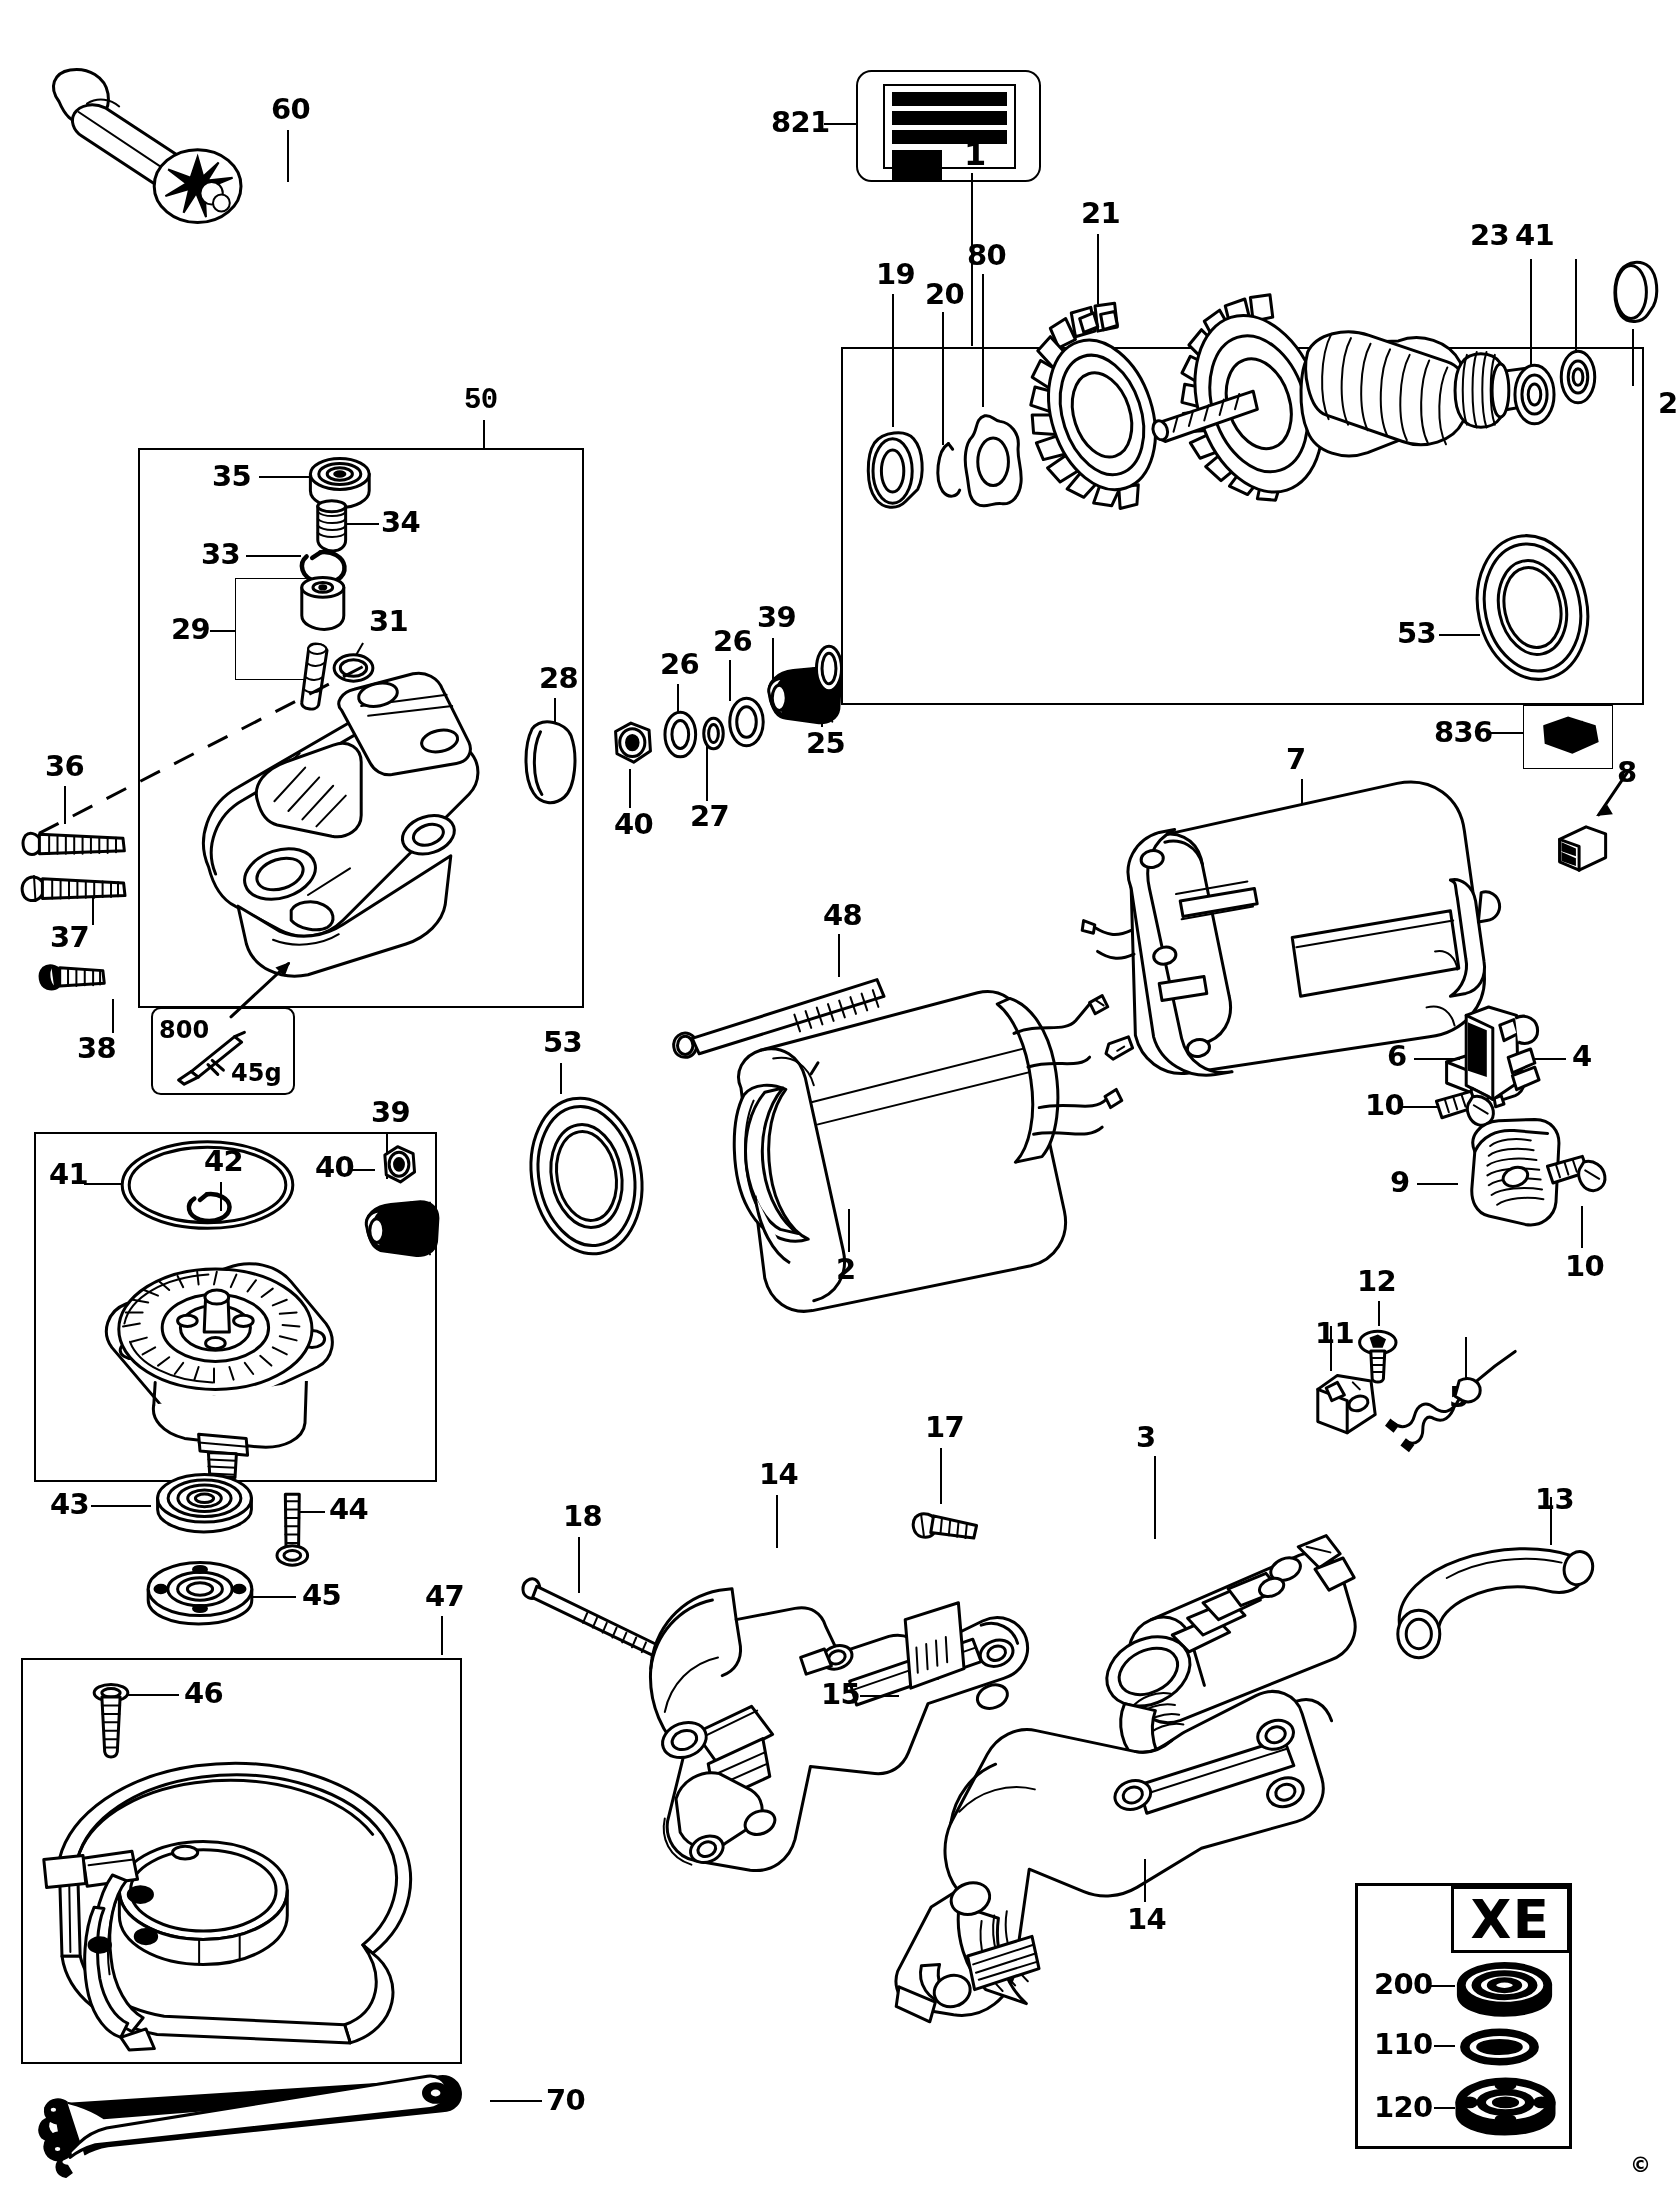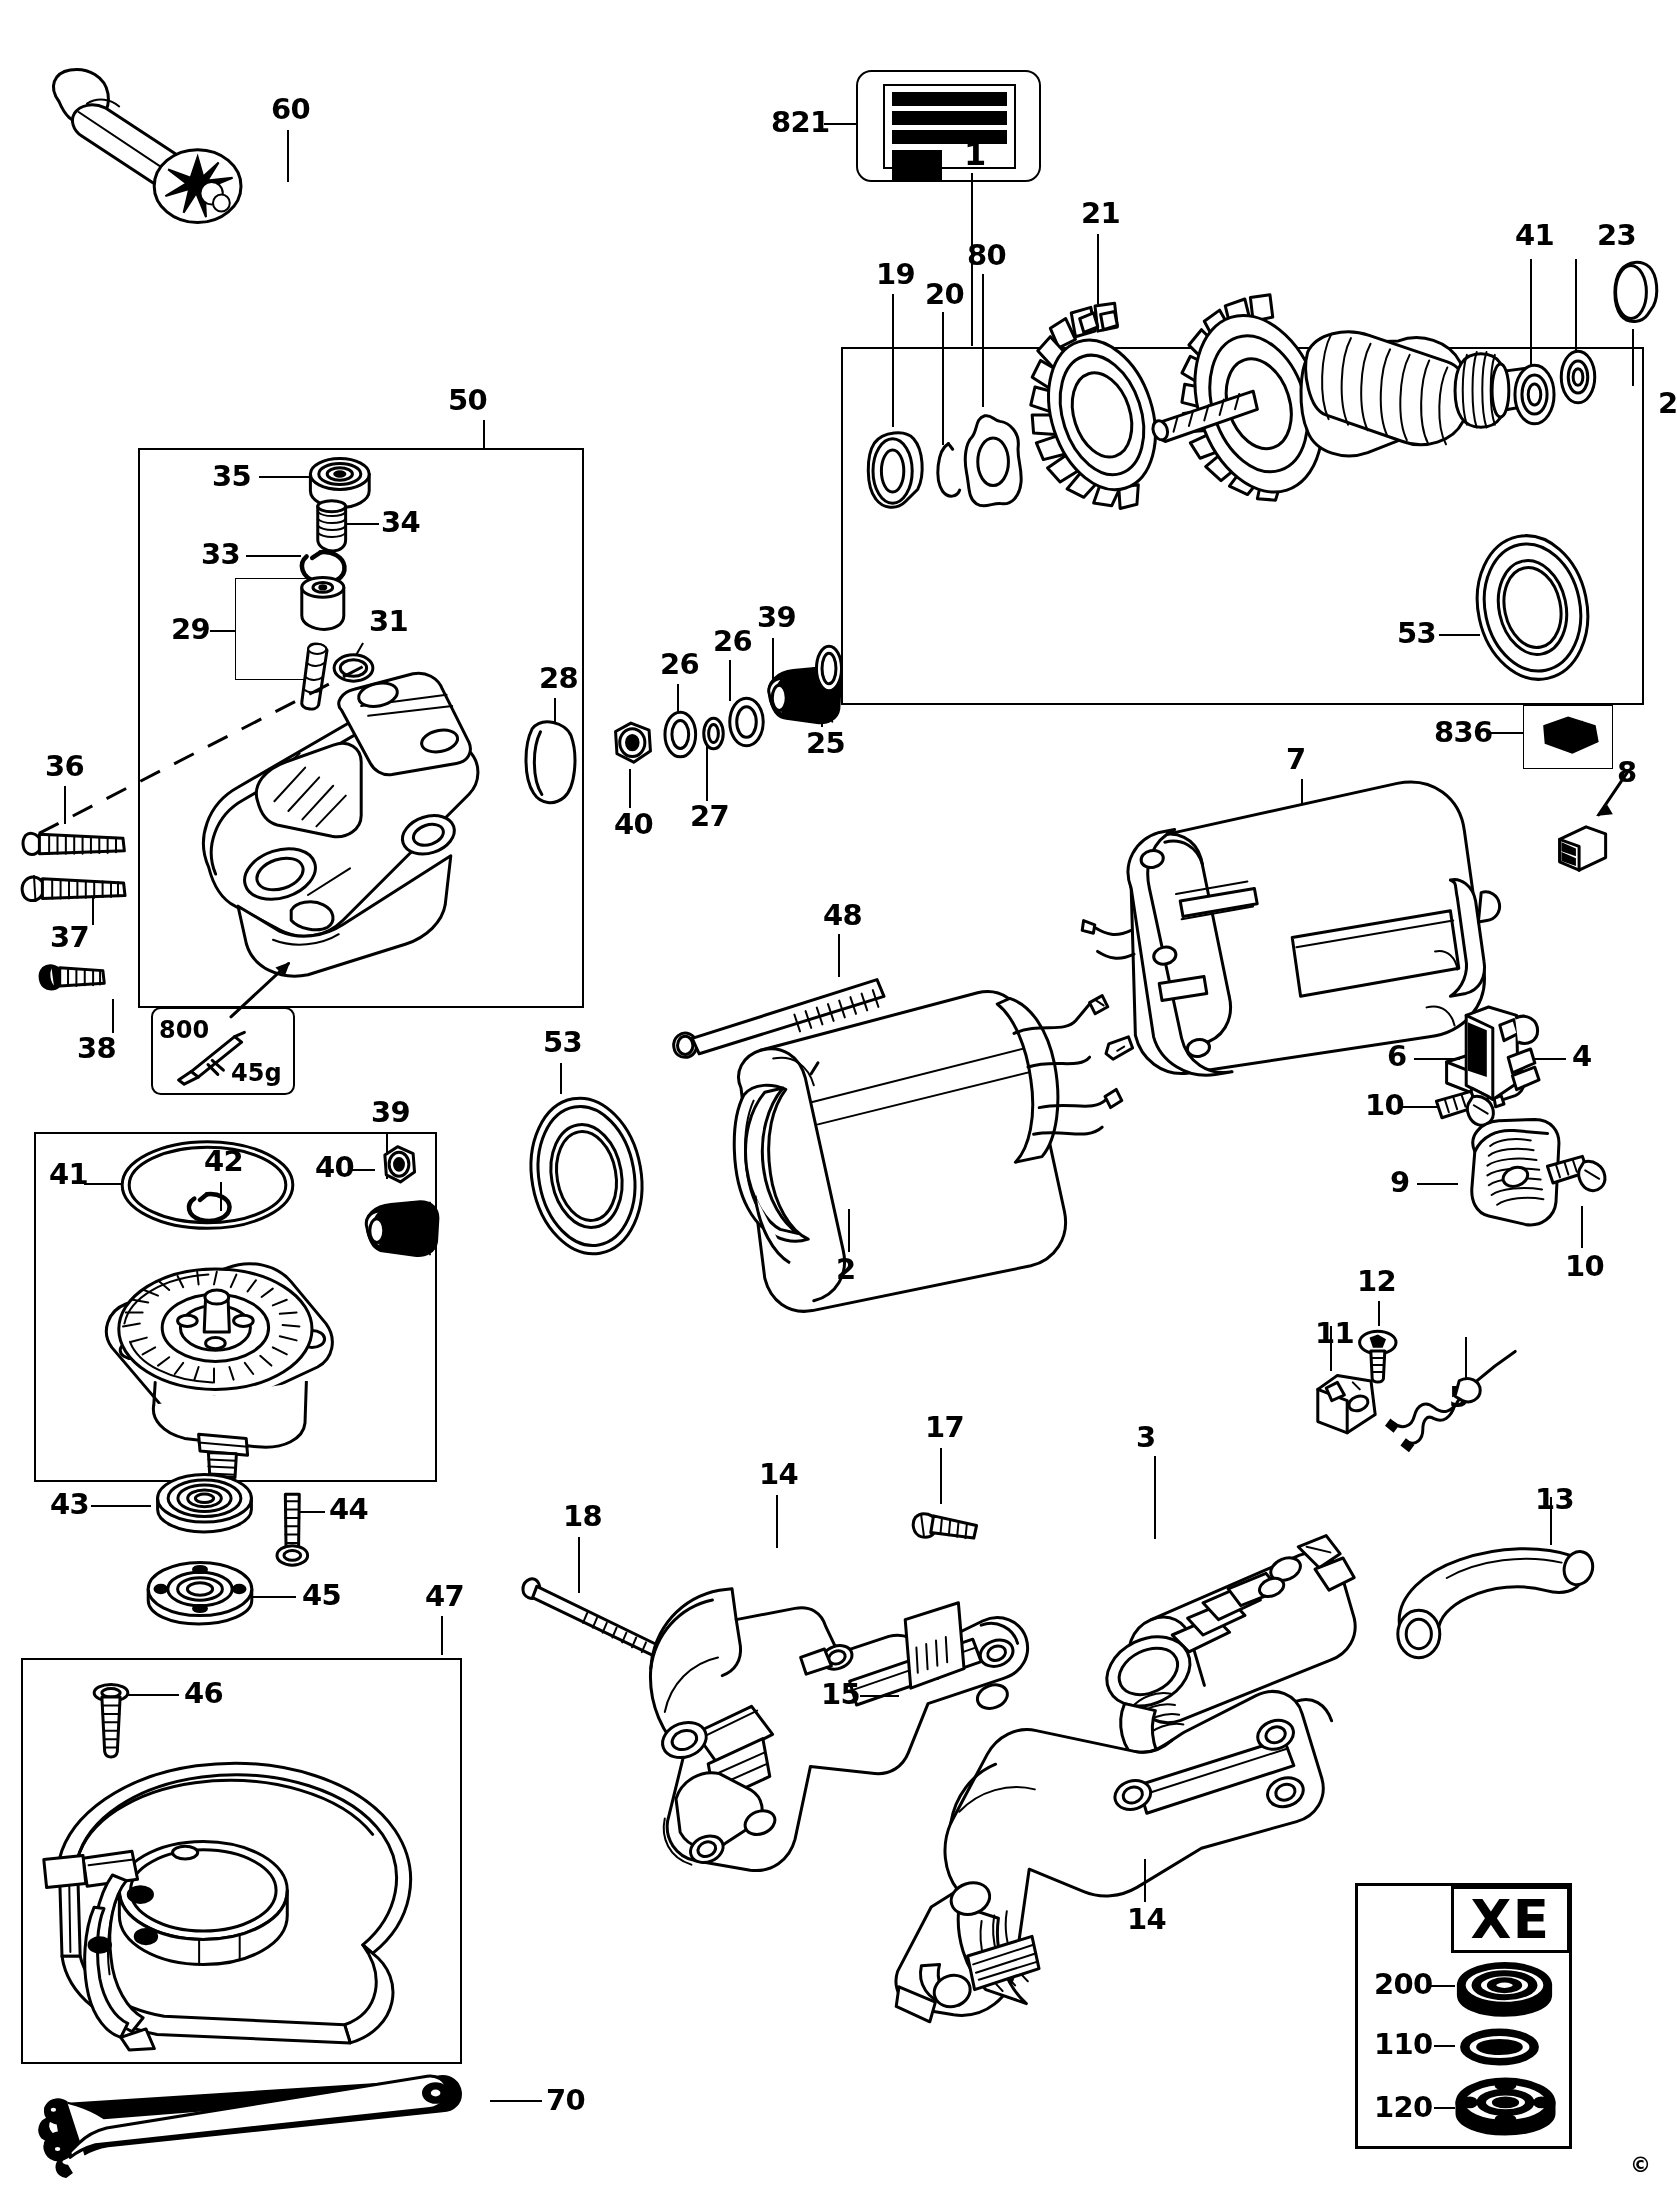--- a/index.html
+++ b/index.html
@@ -112,21 +112,21 @@
       <path class="ln2" d="M70 58 C86 48 104 52 116 62"></path>
       <ellipse class="fillw" cx="228" cy="176" rx="62" ry="52"></ellipse>
       <path class="fillk" d="M228 134 L236 162 L258 142 L242 168 L278 164 L244 178 L272 200 L238 184 L240 220 L226 186 L208 214 L216 180 L182 190 L212 172 L186 152 L218 164 Z"></path>
       <circle class="fillw2" cx="248" cy="186" rx="16" ry="16" r="16"></circle>
       <circle class="fillw2" cx="262" cy="200" r="12"></circle>
     </svg>
   </div>
   <div class="callout" style="left:271px;top:95px;">60</div>
   <div class="lead v" style="left:287px;top:130px;height:52px;"></div>
 
-  <div class="callout" style="left:448px;top:386px;">50</div>
+  <div class="callout" style="left:464px;top:386px;font-family:Liberation Mono, monospace;">50</div>
   <div class="lead v" style="left:483px;top:420px;height:29px;"></div>
   <div class="gbox" style="left:138px;top:448px;width:446px;height:560px;"></div>
 
   <div class="callout" style="left:212px;top:462px;">35</div>
   <div class="lead h" style="left:259px;top:476px;width:52px;"></div>
   <div class="art" style="left:302px;top:453px;width:77px;height:63px;">
     <svg width="77" height="63" viewBox="0 0 110 90">
       <path class="fillw" d="M12 30 L12 54 C12 68 32 78 54 78 C76 78 96 68 96 54 L96 30 Z"></path>
       <ellipse class="fillw" cx="54" cy="30" rx="42" ry="22"></ellipse>
       <ellipse class="fillw" cx="54" cy="30" rx="30" ry="15"></ellipse>
@@ -496,21 +496,21 @@
   <div class="lead v" style="left:1530px;top:197px;height:0px;"></div>
   <div class="lead v" style="left:1530px;top:259px;height:106px;"></div>
   <div class="art" style="left:1507px;top:361px;width:55px;height:67px;">
     <svg width="55" height="67" viewBox="0 0 78 96">
       <ellipse class="fillw" cx="39" cy="48" rx="28" ry="42"></ellipse>
       <ellipse class="fillw" cx="39" cy="48" rx="18" ry="28"></ellipse>
       <ellipse class="fillw" cx="39" cy="48" rx="9" ry="15"></ellipse>
     </svg>
   </div>
 
-  <div class="callout" style="left:1597px;top:221px;">23</div>
+  <div class="callout" style="left:1470px;top:221px;">23</div>
   <div class="lead v" style="left:1575px;top:259px;height:105px;"></div>
   <div class="art" style="left:1554px;top:347px;width:48px;height:60px;">
     <svg width="48" height="60" viewBox="0 0 68 86">
       <ellipse class="fillw" cx="34" cy="43" rx="24" ry="37"></ellipse>
       <ellipse class="fillw" cx="34" cy="43" rx="14" ry="23"></ellipse>
       <ellipse class="fillw" cx="34" cy="43" rx="7" ry="12"></ellipse>
     </svg>
   </div>
 
   <div class="callout" style="left:1617px;top:389px;margin-left:41px;">24</div>

